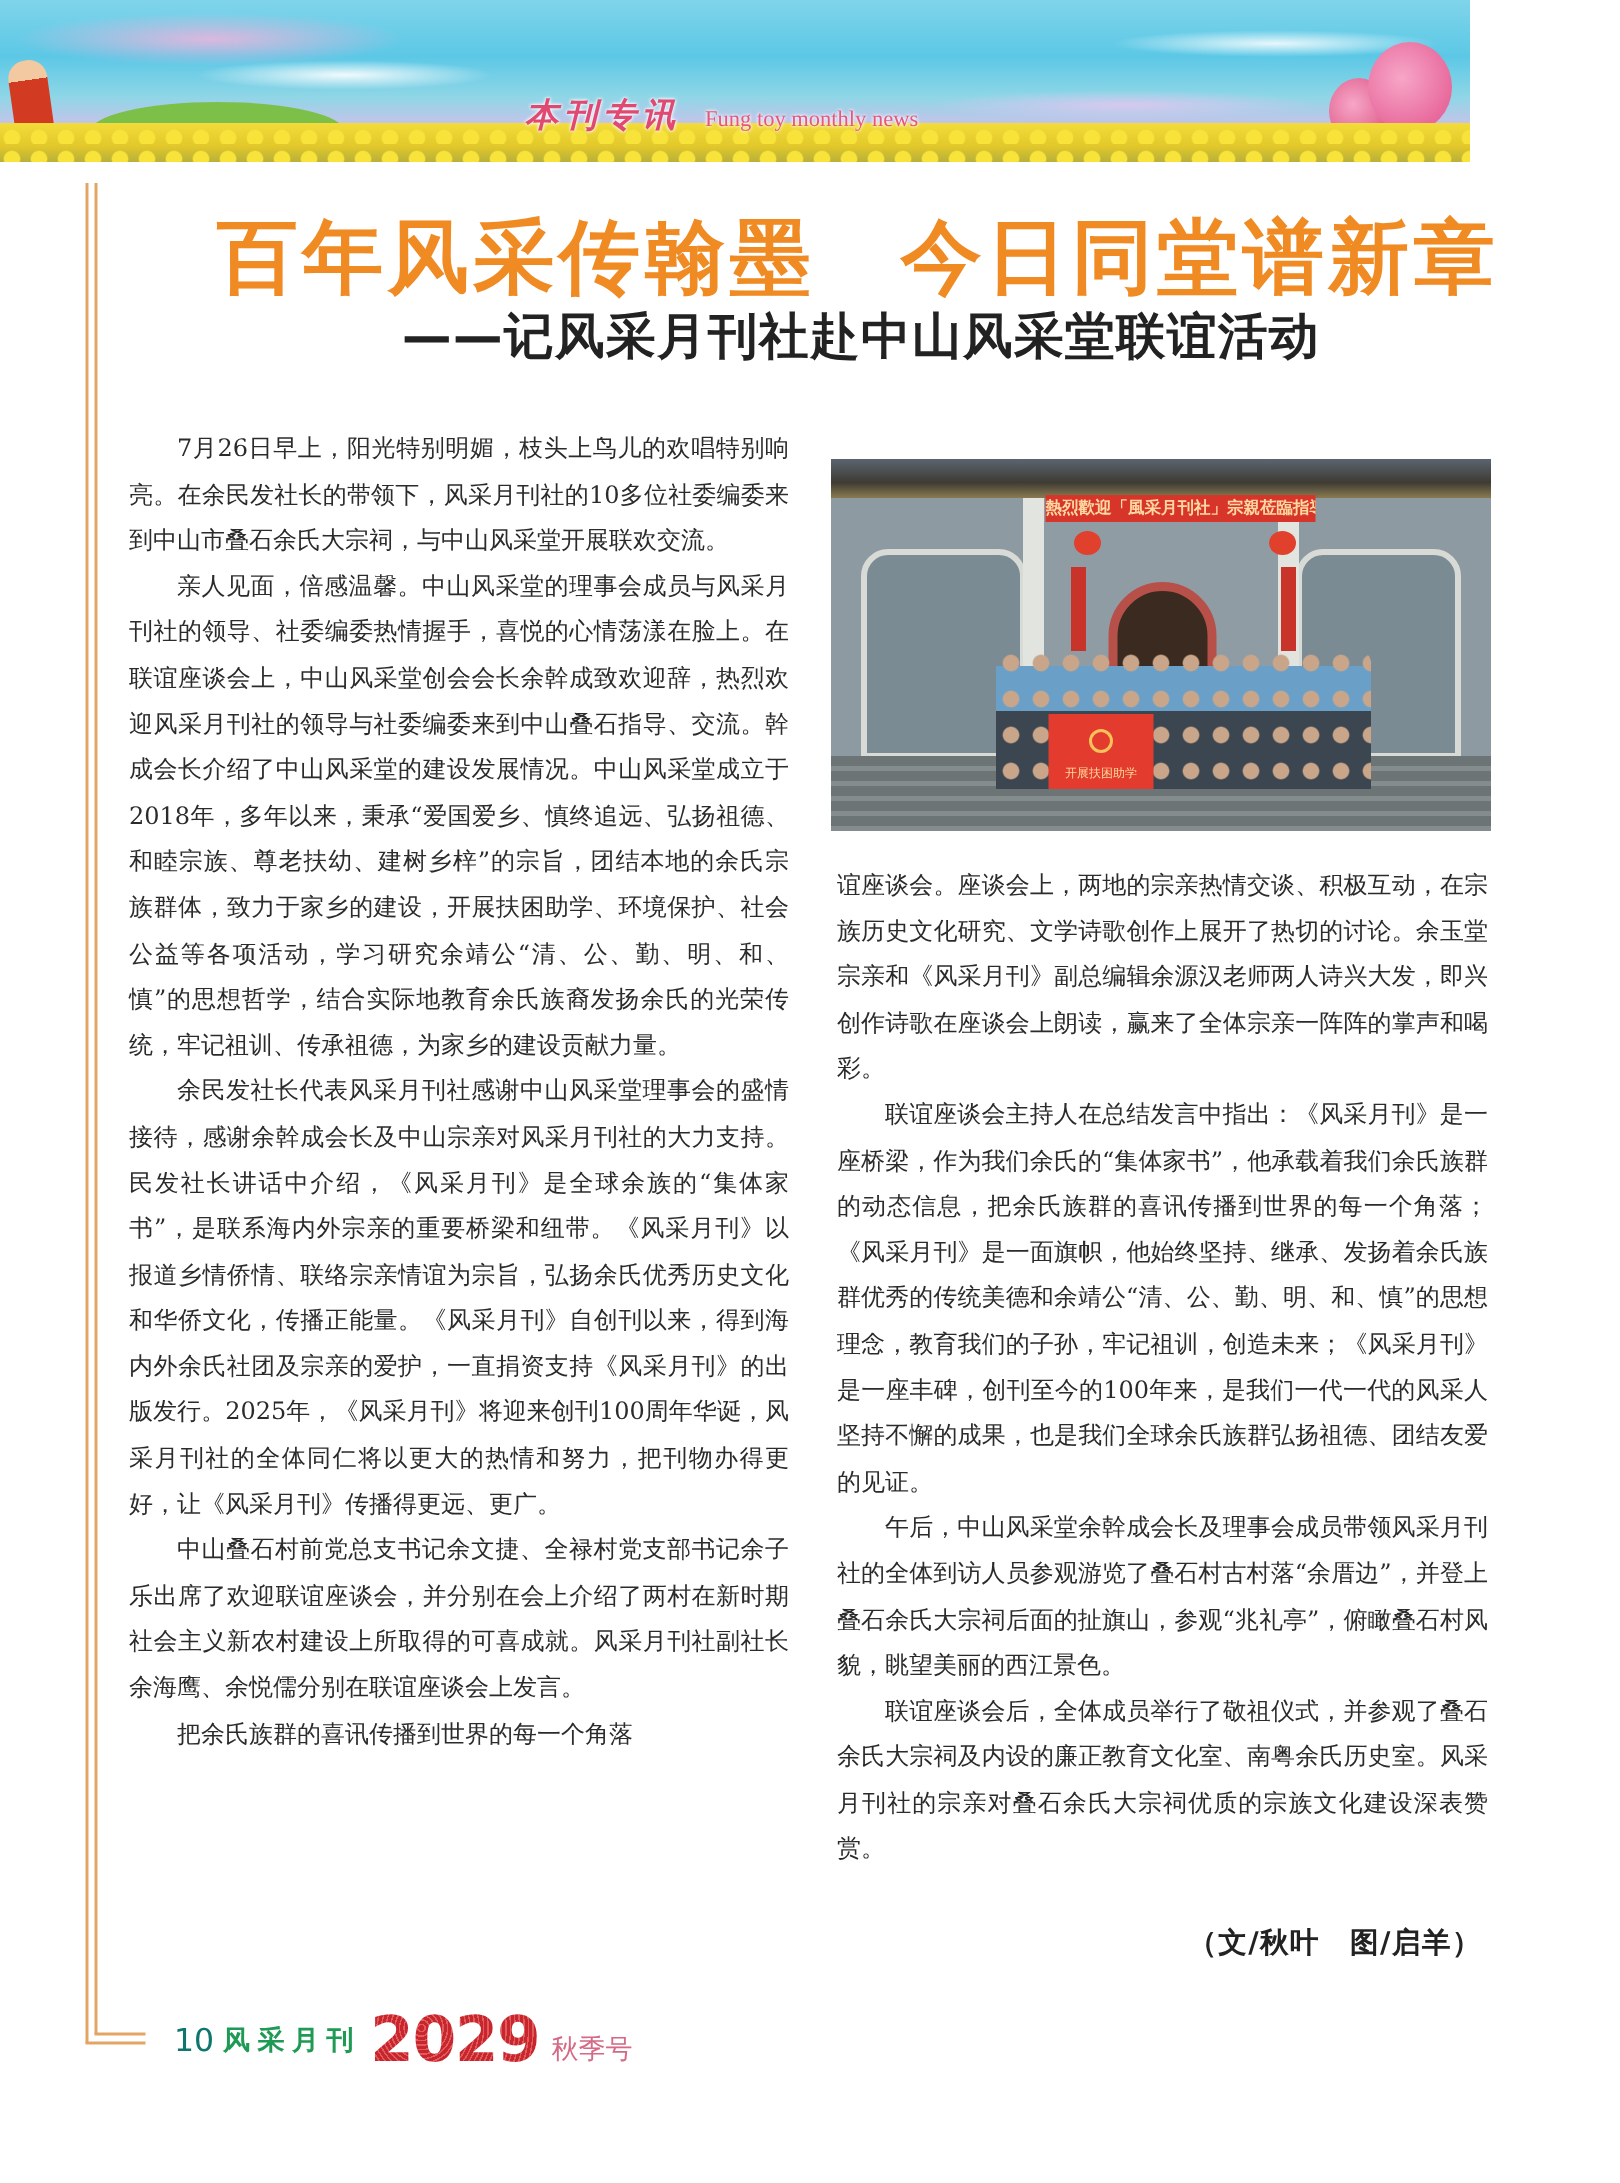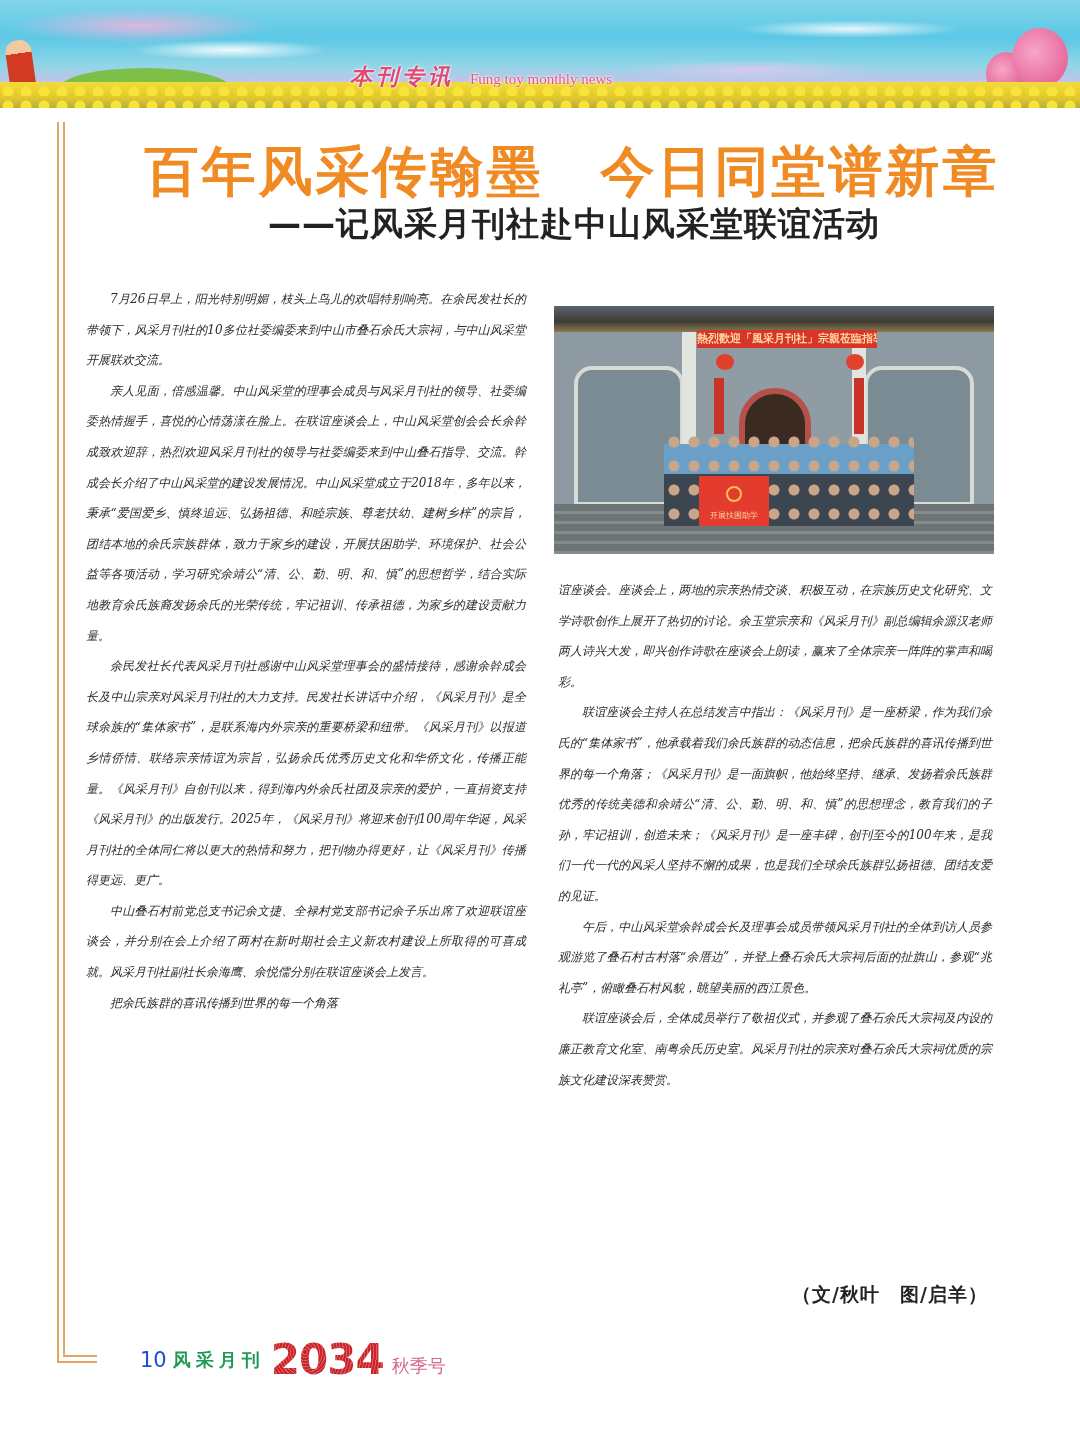--- a/index.html
+++ b/index.html
@@ -1,21 +1,21 @@
 <!DOCTYPE html>
 <html><head>
 <meta charset="utf-8">
 <style>
   * { margin: 0; padding: 0; box-sizing: border-box; }
   html, body { width: 1080px; height: 1455px; background: #ffffff; overflow: hidden; }
   body { position: relative; font-family: "DejaVu Serif", "Liberation Serif", serif; color: #2a2a2a; }
 
   
   .banner {
-    position: absolute; left: 0; top: 0; width: 1080px; height: 108px; overflow: hidden;
+    position: absolute; left: 0; top: 0; width: 980px; height: 108px; overflow: hidden;
     background: linear-gradient(180deg, #7fd4ea 0%, #5cc8e6 35%, #8fd6e6 60%, #c9c2ea 78%, #e9e1c0 100%);
     text-align: center;
   }
   .banner .cloud1 { position:absolute; left:10px; top:8px; width:260px; height:36px; border-radius:50%;
     background: radial-gradient(ellipse at center, rgba(240,180,220,0.85) 0%, rgba(240,180,220,0) 70%); }
   .banner .cloud2 { position:absolute; left:130px; top:40px; width:200px; height:20px; border-radius:50%;
     background: radial-gradient(ellipse at center, rgba(255,255,255,0.9) 0%, rgba(255,255,255,0) 70%); }
   .banner .cloud3 { position:absolute; left:740px; top:20px; width:220px; height:18px; border-radius:50%;
     background: radial-gradient(ellipse at center, rgba(255,255,255,0.85) 0%, rgba(255,255,255,0) 70%); }
   .banner .cloud4 { position:absolute; left:620px; top:60px; width:260px; height:20px; border-radius:50%;
@@ -52,21 +52,21 @@
     font-family: "DejaVu Sans", sans-serif; font-weight: bold; font-size: 54px; color:#f08a22;
     letter-spacing: 3px; white-space: pre; margin-left: 32px;
   }
   .title-sub {
     position:absolute; left:0; top:202px; width:1080px; text-align:center;
     font-family: "DejaVu Sans", sans-serif; font-size: 33px; color:#222; letter-spacing: 1px;
     padding-left: 68px;
   }
 
   
-  .col { position:absolute; font-size: 12px; line-height: 30.6px; text-align: justify; color:#2b2b2b;font-style:italic; }
+  .col { position:absolute; font-size: 16px; line-height: 30.6px; text-align: justify; color:#2b2b2b; }
   .col p { text-indent: 2em; }
   .col p.noind { text-indent: 0; }
   .col-left { left: 86px; top: 284px; width: 440px; }
   .col-right { left: 558px; top: 575px; width: 434px; }
   .byline { position:absolute; right: 92px; top: 1282px; font-family:"DejaVu Sans", sans-serif; font-size: 19px; font-weight: bold; color:#222; letter-spacing: 1px; }
 
   
   .photo { position:absolute; left: 554px; top: 306px; width: 440px; height: 248px; overflow:hidden; background:#8e9aa2; }
   .photo .roof { position:absolute; left:0; top:0; width:100%; height:26px; background: linear-gradient(180deg,#5b6470 0%, #3e3b34 60%, #8a7a50 100%); }
   .photo .wall-l { position:absolute; left:20px; top:60px; width:110px; height:140px; background:#7b8b94; border:4px solid #d8dad6; border-radius: 18px 18px 0 0; }
@@ -86,21 +86,21 @@
     background:
       radial-gradient(circle at 10px 8px, #c9a68a 0 5px, transparent 6px) 0 0/20px 24px,
       linear-gradient(180deg, transparent 0 10px, #6aa0c8 10px 40px, #3b4650 40px 92px);
     border-radius: 8px 8px 0 0; }
   .photo .flag { position:absolute; left:145px; top:170px; width:70px; height:50px; background:#e33c2f; color:#ffd79b;
     font-family:"DejaVu Sans", sans-serif; font-size:8px; text-align:center; padding-top:34px; white-space:nowrap; }
   .photo .flag .emblem { position:absolute; left:27px; top:10px; width:16px; height:16px; border-radius:50%; border:2px solid #f8c25a; }
 
   
   .footer { position:absolute; left: 116px; top: 1340px; display:flex; align-items:center; gap:6px; }
-  .footer .page-num { font-family: "DejaVu Sans", sans-serif; font-size: 21px; color:#1d4ed8;margin-left:24px; }
+  .footer .page-num { font-family: "DejaVu Sans", sans-serif; font-size: 21px; color:#0f766e; }
   .footer .mag-name { font-family: "DejaVu Serif", serif; font-size: 18px; color:#1f9a55; letter-spacing: 5px; font-weight: bold; }
   .footer .year { font-family: "DejaVu Sans", sans-serif; font-weight: bold; font-size: 42px; color:#c6262c; letter-spacing: -1px; line-height: 40px;
     background: repeating-radial-gradient(circle at 30% 30%, #c6262c 0 2px, #e05a5e 2px 3px); -webkit-background-clip: text; background-clip: text; -webkit-text-fill-color: transparent; }
   .footer .issue { font-family: "DejaVu Sans", sans-serif; font-size: 18px; color:#d46a86; margin-left: 2px; margin-top: 12px; }
 </style>
 </head>
 <body>
 
 <div class="banner">
   <div class="cloud1"></div>
@@ -160,15 +160,15 @@
   <p>联谊座谈会主持人在总结发言中指出：《风采月刊》是一座桥梁，作为我们余氏的“集体家书”，他承载着我们余氏族群的动态信息，把余氏族群的喜讯传播到世界的每一个角落；《风采月刊》是一面旗帜，他始终坚持、继承、发扬着余氏族群优秀的传统美德和余靖公“清、公、勤、明、和、慎”的思想理念，教育我们的子孙，牢记祖训，创造未来；《风采月刊》是一座丰碑，创刊至今的100年来，是我们一代一代的风采人坚持不懈的成果，也是我们全球余氏族群弘扬祖德、团结友爱的见证。</p>
   <p>午后，中山风采堂余幹成会长及理事会成员带领风采月刊社的全体到访人员参观游览了叠石村古村落“余厝边”，并登上叠石余氏大宗祠后面的扯旗山，参观“兆礼亭”，俯瞰叠石村风貌，眺望美丽的西江景色。</p>
   <p>联谊座谈会后，全体成员举行了敬祖仪式，并参观了叠石余氏大宗祠及内设的廉正教育文化室、南粤余氏历史室。风采月刊社的宗亲对叠石余氏大宗祠优质的宗族文化建设深表赞赏。</p>
 </div>
 
 <div class="byline">（文/秋叶　图/启羊）</div>
 
 <div class="footer">
   <span class="page-num">10</span>
   <span class="mag-name">风采月刊</span>
-  <span class="year">2034</span>
+  <span class="year">2029</span>
   <span class="issue">秋季号</span>
 </div>
 
 </body></html>

